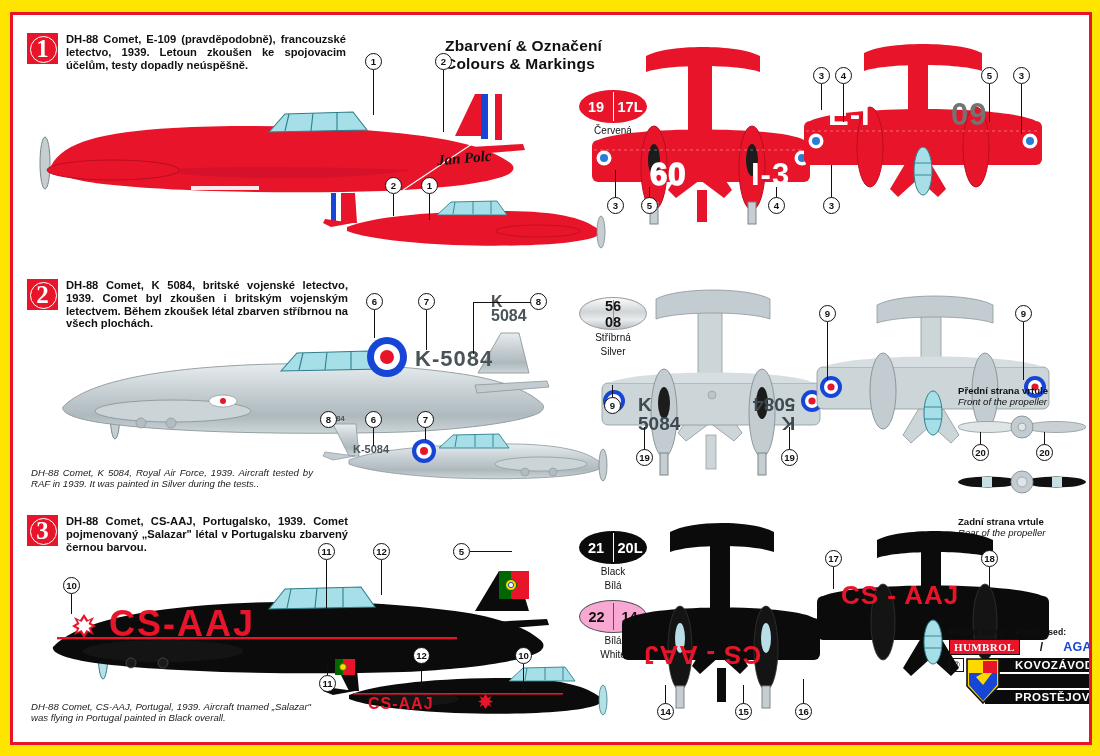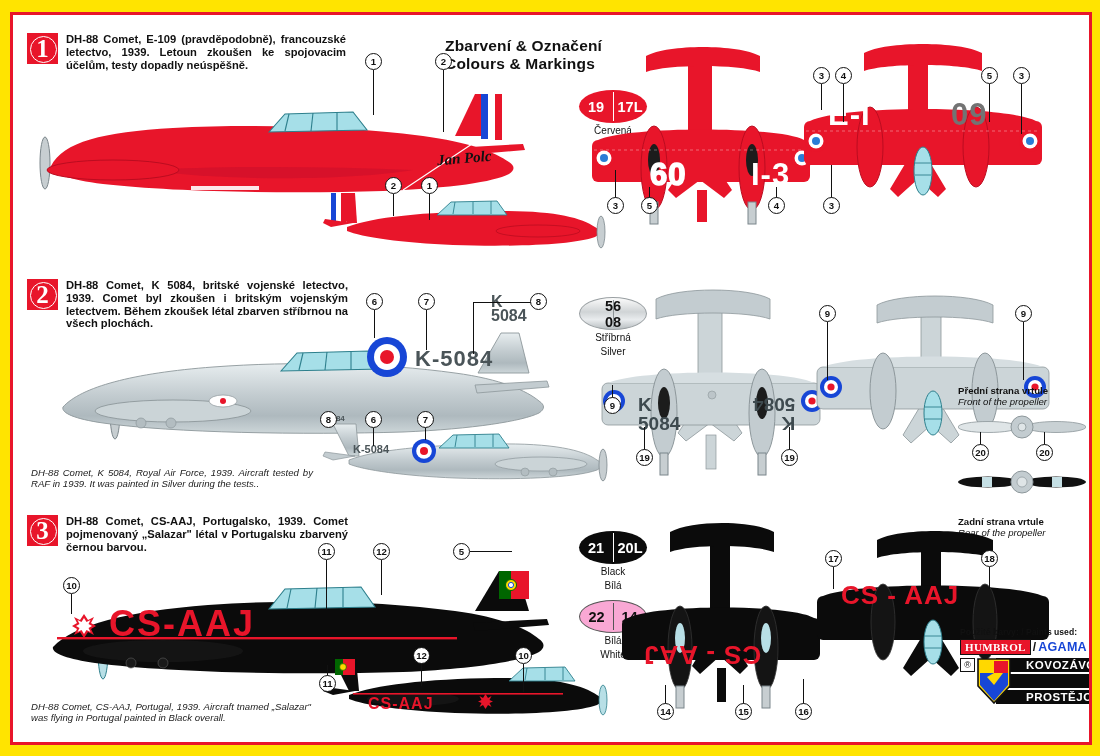--- a/index.html
+++ b/index.html
@@ -76,23 +76,23 @@
     z-index: 30;
   }
   .lead { position: absolute; background: #111; z-index: 25; }
 
   
   #prop-block { position: absolute; left: 945px; top: 370px; width: 128px; }
   .prop-title { font-size: 9.6px; font-weight: bold; color: #111; line-height: 11px; }
   .prop-sub { font-size: 9.6px; font-style: italic; color: #111; line-height: 11px; }
 
   
-  #logos { position: absolute; left: 936px; top: 612px; width: 140px; margin-left: 11px; }
+  #logos { position: absolute; left: 936px; top: 612px; width: 140px; }
   .paints-used { font-size: 8.6px; font-weight: bold; color: #111; margin-bottom: 2px; }
-  .brandrow { display: flex; align-items: center; gap: 2px; }
+  .brandrow { display: flex; align-items: center; gap: 20px; }
   .humbrol {
     background: #e8152a; color: #fff; font-size: 11px; font-weight: bold;
     padding: 1px 4px; letter-spacing: .4px; border: 1.4px solid #111;
     font-family: "Liberation Serif", serif;
   }
   .slash { font-size: 12px; font-weight: bold; color: #111; }
   .agama { color: #1746d6; font-size: 12.5px; font-weight: bold; letter-spacing: .3px; }
   .kovo { margin-top: 3px; position: relative; height: 48px; }
   .kovo-bar {
     position: absolute; left: 36px; height: 14px; width: 104px;

